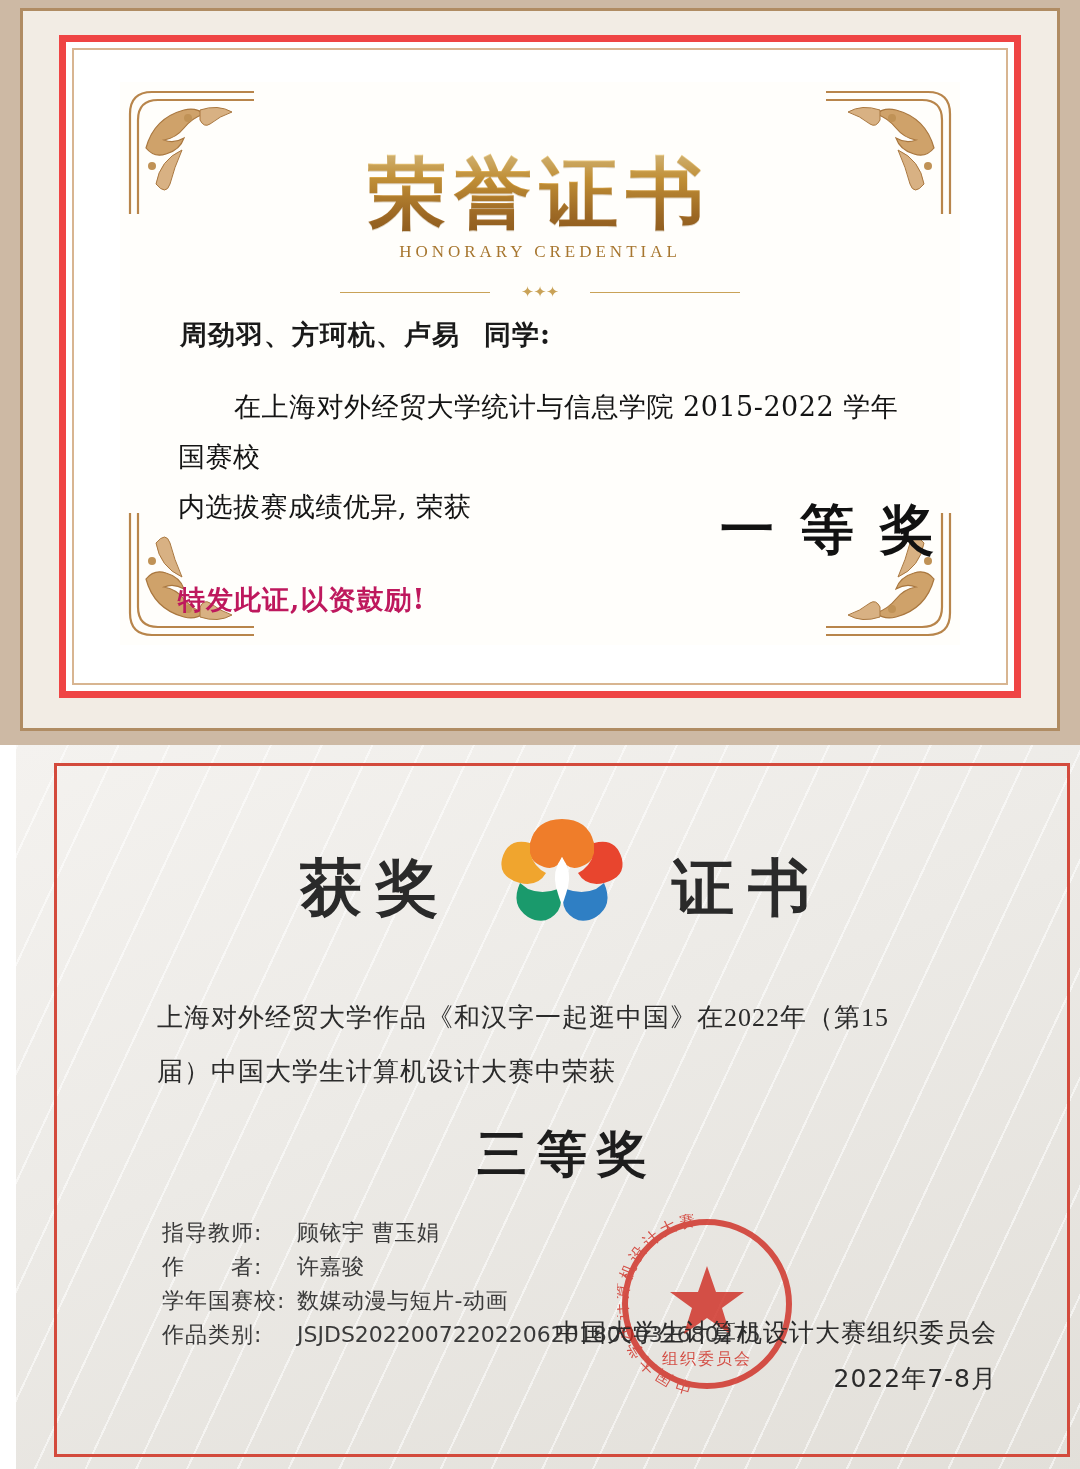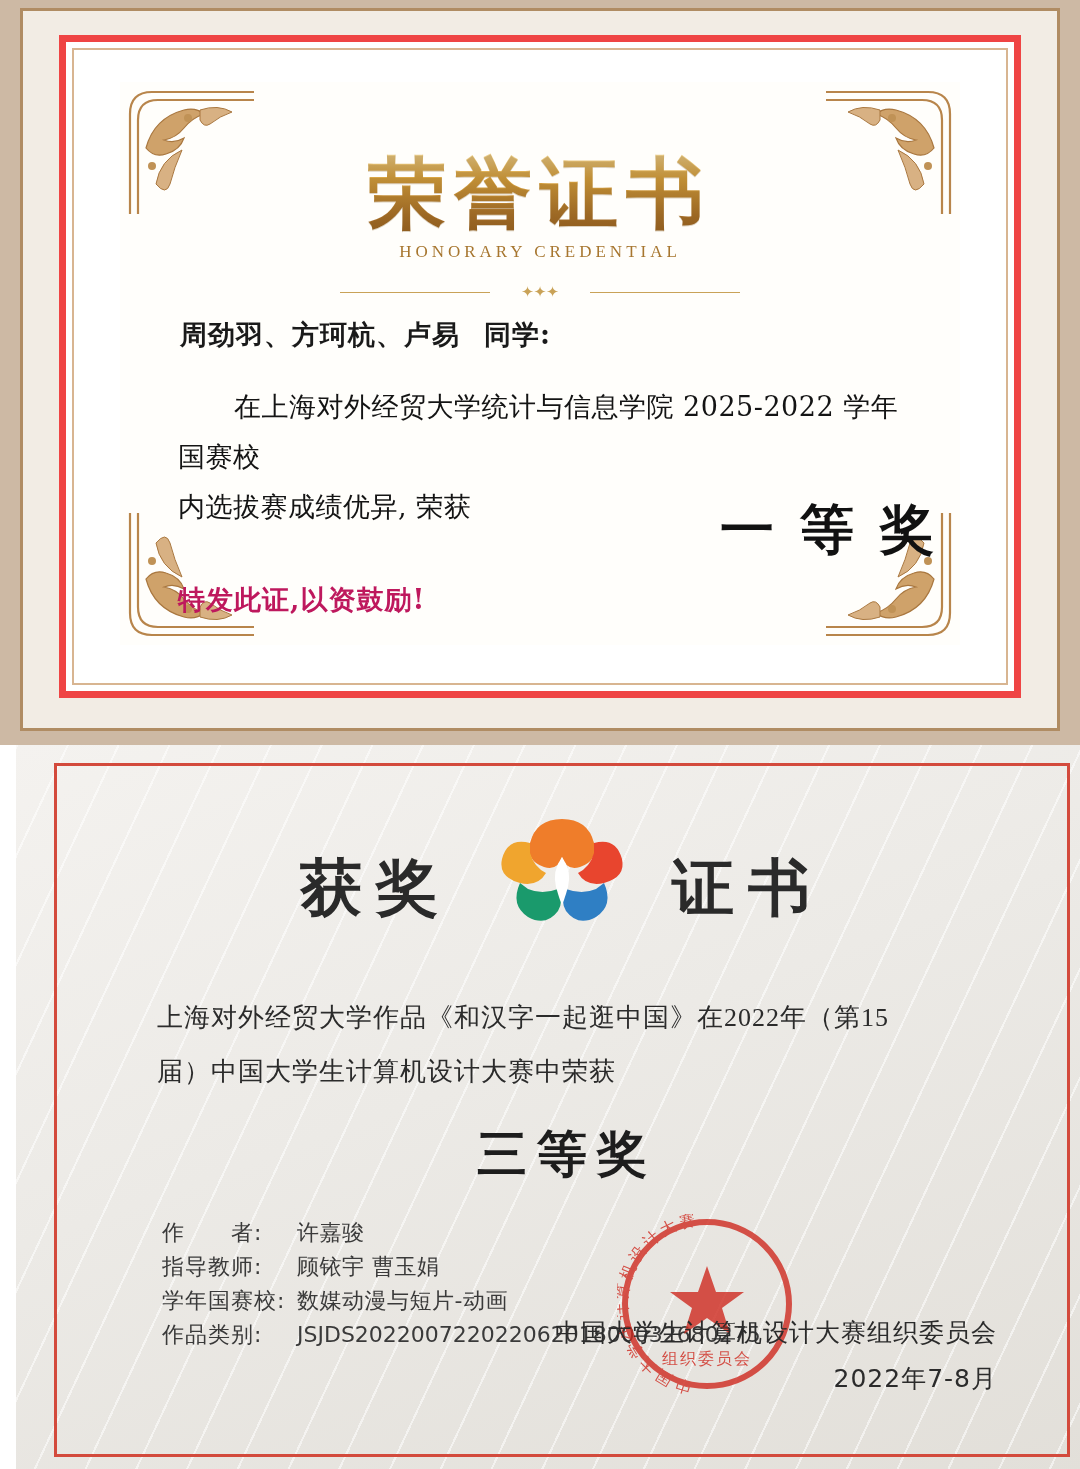--- a/index.html
+++ b/index.html
@@ -366,21 +366,21 @@
           <span class="ln l"></span>
           <span class="dia">✦✦✦</span>
           <span class="ln r"></span>
         </div>
 
         <div class="recipients">
           <span>周劲羽、方珂杭、卢易</span><span class="suffix">同学:</span>
         </div>
 
         <div class="body-text">
-          <span class="indent">在上海对外经贸大学统计与信息学院 2025-2022 学年国赛校</span>
+          <span class="indent">在上海对外经贸大学统计与信息学院 2015-2022 学年国赛校</span>
           <span>内选拔赛成绩优异, 荣获</span>
         </div>
 
         <div class="award-line">一等奖</div>
 
         <div class="encourage">特发此证,以资鼓励!</div>
 
         <div class="issuer">
           <div>上海对外经贸大学统计与信息学院</div>
 
@@ -413,26 +413,26 @@
 
     <div class="b-body">
       <div>上海对外经贸大学作品《和汉字一起逛中国》在2022年（第15</div>
       <div>届）中国大学生计算机设计大赛中荣获</div>
     </div>
 
     <div class="b-award">三等奖</div>
 
     <div class="b-fields">
       <div class="row">
+        <span class="lbl">指导教师:</span>
+        <span class="val">顾铱宇 曹玉娟</span>
+      </div>
+      <div class="row">
         <span class="lbl">作　　者:</span>
         <span class="val">许嘉骏</span>
-      </div>
-      <div class="row">
-        <span class="lbl">指导教师:</span>
-        <span class="val">顾铱宇 曹玉娟</span>
       </div>
       <div class="row">
         <span class="lbl">学年国赛校:</span>
         <span class="val">数媒动漫与短片-动画</span>
       </div>
       <div class="row sn">
         <span class="lbl">作品类别:</span>
         <span class="val">JSJDS20220072202206201800032680275</span>
       </div>
     </div>

